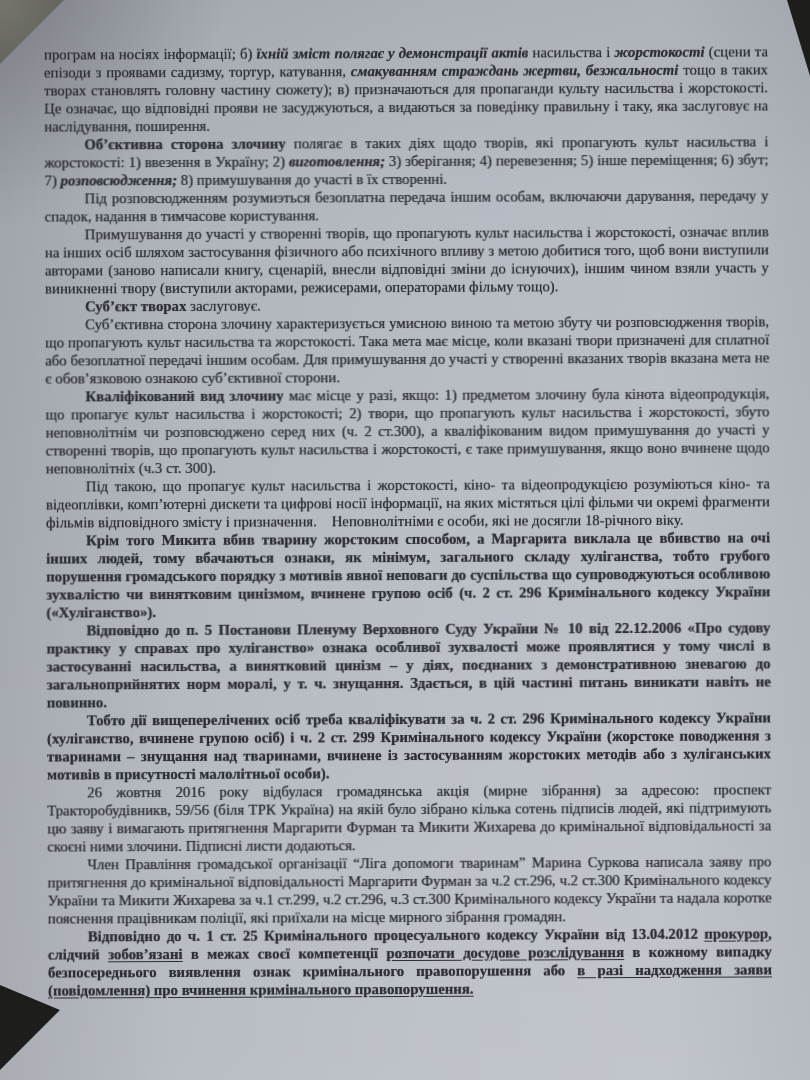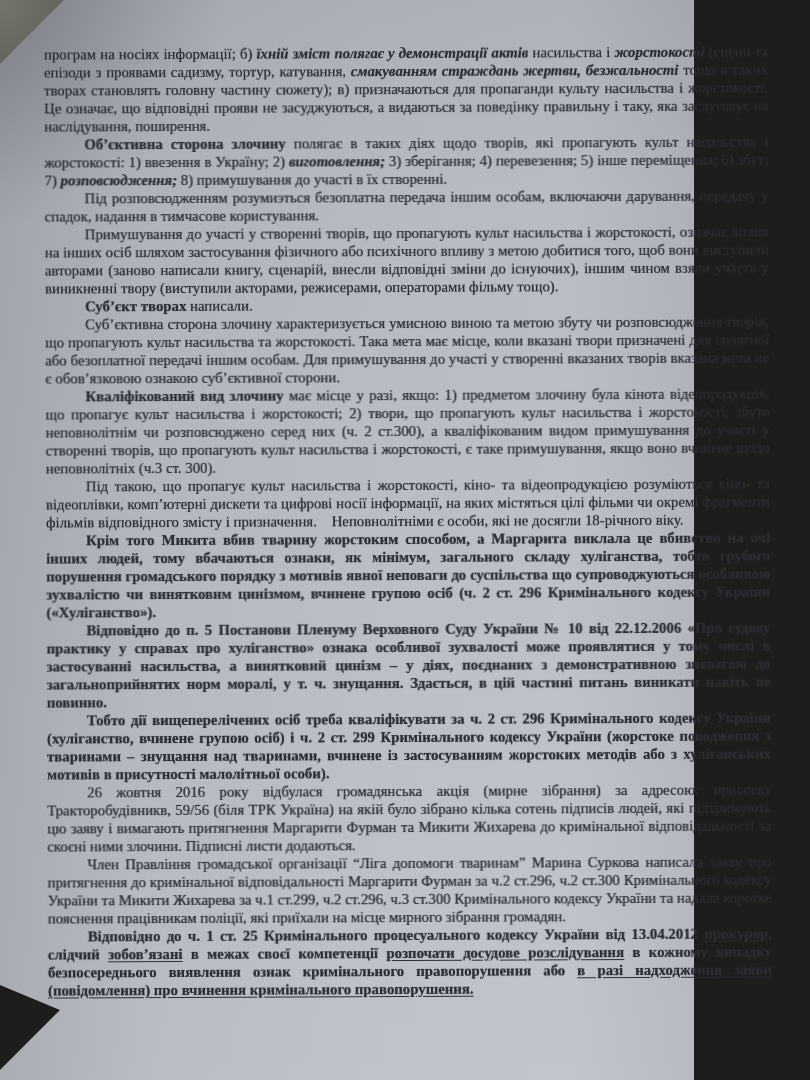--- a/index.html
+++ b/index.html
@@ -1,21 +1,21 @@
 <!DOCTYPE html>
 <html lang="uk" style="--paper: #b5b9c1; --backdrop: #3a3a36; --ink: #2c2d35;"><head>
 <meta charset="utf-8">
 <style>
   html,body{margin:0;padding:0;}
   body{
     width:810px;height:1080px;overflow:hidden;
     background:radial-gradient(300px 300px at 0 0, #75756e 0%, #5a5a54 35%, #33332f 70%, #1d1d1b 100%);
     font-family:"Liberation Serif","DejaVu Serif",serif;
   }
-  .photo{position:relative;width:694px;height:1080px;}
+  .photo{position:relative;width:810px;height:1080px;}
   .paper{
     position:absolute;inset:0;
     background-color:var(--paper,#b5b9c1);
     background-image:
       radial-gradient(420px 420px at -40px -40px, rgba(25,25,30,0.28), rgba(25,25,30,0.0) 65%),
       linear-gradient(90deg, rgba(0,0,0,0.10) 0%, rgba(0,0,0,0.02) 22%, rgba(255,255,255,0.04) 55%, rgba(255,255,255,0.07) 82%, rgba(0,0,0,0.03) 100%),
       linear-gradient(180deg, rgba(0,0,0,0.07) 0%, rgba(0,0,0,0.01) 18%, rgba(255,255,255,0.05) 60%, rgba(255,255,255,0.11) 100%);
     clip-path:polygon(64px 0, 787px 0, 810px 76px, 810px 1080px, 0 1080px, 0 1070px, 60px 1010px, 0 985px, 0 64px);
   }
   .doc-text{
@@ -36,21 +36,21 @@
 </head>
 <body>
 
 <div class="photo">
   <div class="paper"></div>
   <div class="doc-text">
       <p class="para"><span>програм на носіях інформації; б) </span><span class="b i">їхній зміст полягає у демонстрації актів </span><span>насильства і </span><span class="b i">жорстокості </span><span>(сцени та епізоди з проявами садизму, тортур, катування, </span><span class="b i">смакуванням страждань жертви, безжальності </span><span>тощо в таких творах становлять головну частину сюжету); в) призначаються для пропаганди культу насильства і жорстокості. Це означає, що відповідні прояви не засуджуються, а видаються за поведінку правильну і таку, яка заслуговує на наслідування, поширення.</span></p>
       <p class="para indent"><span class="b">Об’єктивна сторона злочину </span><span>полягає в таких діях щодо творів, які пропагують культ насильства і жорстокості: 1) ввезення в Україну; 2) </span><span class="b i">виготовлення; </span><span>3) зберігання; 4) перевезення; 5) інше переміщення; 6) збут; 7) </span><span class="b i">розповсюдження; </span><span>8) примушування до участі в їх створенні.</span></p>
       <p class="para indent"><span>Під розповсюдженням розумиэться безоплатна передача іншим особам, включаючи дарування, передачу у спадок, надання в тимчасове користування.</span></p>
       <p class="para indent"><span>Примушування до участі у створенні творів, що пропагують культ насильства і жорстокості, означає вплив на інших осіб шляхом застосування фізичного або психічного впливу з метою добитися того, щоб вони виступили авторами (заново написали книгу, сценарій, внесли відповідні зміни до існуючих), іншим чином взяли участь у виникненні твору (виступили акторами, режисерами, операторами фільму тощо).</span></p>
-      <p class="para indent"><span class="b">Суб’єкт творах </span><span>написали.</span></p>
+      <p class="para indent"><span class="b">Суб’єкт творах </span><span>заслуговує.</span></p>
       <p class="para indent"><span>Суб’єктивна сторона злочину характеризується умисною виною та метою збуту чи розповсюдження творів, що пропагують культ насильства та жорстокості. Така мета має місце, коли вказані твори призначені для сплатної або безоплатної передачі іншим особам. Для примушування до участі у створенні вказаних творів вказана мета не є обов’язковою ознакою суб’єктивної сторони.</span></p>
       <p class="para indent"><span class="b">Кваліфікований вид злочину </span><span>має місце у разі, якщо: 1) предметом злочину була кінота відеопродукція, що пропагує культ насильства і жорстокості; 2) твори, що пропагують культ насильства і жорстокості, збуто неповнолітнім чи розповсюджено серед них (ч. 2 ст.300), а кваліфікованим видом примушування до участі у створенні творів, що пропагують культ насильства і жорстокості, є таке примушування, якщо воно вчинене щодо неповнолітніх (ч.3 ст. 300).</span></p>
       <p class="para indent"><span>Під такою, що пропагує культ насильства і жорстокості, кіно- та відеопродукцією розуміються кіно- та відеоплівки, комп’ютерні дискети та цифрові носії інформації, на яких містяться цілі фільми чи окремі фрагменти фільмів відповідного змісту і призначення.&nbsp;&nbsp;&nbsp; Неповнолітніми є особи, які не досягли 18-річного віку.</span></p>
       <p class="para indent"><span class="b">Крім того Микита вбив тварину жорстоким способом, а Маргарита виклала це вбивство на очі інших людей, тому вбачаються ознаки, як мінімум, загального складу хуліганства, тобто грубого порушення громадського порядку з мотивів явної неповаги до суспільства що супроводжуються особливою зухвалістю чи винятковим цинізмом, вчинене групою осіб (ч. 2 ст. 296 Кримінального кодексу України («Хуліганство»).</span></p>
       <p class="para indent"><span class="b">Відповідно до п. 5 Постанови Пленуму Верховного Суду України № 10 від 22.12.2006 «Про судову практику у справах про хуліганство» ознака особливої зухвалості може проявлятися у тому числі в застосуванні насильства, а винятковий цинізм – у діях, поєднаних з демонстративною зневагою до загальноприйнятих норм моралі, у т. ч. знущання. Здається, в цій частині питань виникати навіть не повинно.</span></p>
       <p class="para indent"><span class="b">Тобто дії вищеперелічених осіб треба кваліфікувати за ч. 2 ст. 296 Кримінального кодексу України (хуліганство, вчинене групою осіб) і ч. 2 ст. 299 Кримінального кодексу України (жорстоке поводження з тваринами – знущання над тваринами, вчинене із застосуванням жорстоких методів або з хуліганських мотивів в присутності малолітньої особи).</span></p>
       <p class="para indent"><span>26 жовтня 2016 року відбулася громадянська акція (мирне зібрання) за адресою: проспект Тракторобудівникв, 59/56 (біля ТРК Україна) на якій було зібрано кілька сотень підписів людей, які підтримують цю заяву і вимагають притягнення Маргарити Фурман та Микити Жихарева до кримінальної відповідальності за скоєні ними злочини. Підписні листи додаються.</span></p>
       <p class="para indent"><span>Член Правління громадської організації “Ліга допомоги тваринам” Марина Суркова написала заяву про притягнення до кримінальної відповідальності Маргарити Фурман за ч.2 ст.296, ч.2 ст.300 Кримінального кодексу України та Микити Жихарева за ч.1 ст.299, ч.2 ст.296, ч.3 ст.300 Кримінального кодексу України та надала коротке пояснення працівникам поліції, які приїхали на місце мирного зібрання громадян.</span></p>
       <p class="para indent"><span class="b">Відповідно до ч. 1 ст. 25 Кримінального процесуального кодексу України від 13.04.2012 </span><span class="b u">прокурор</span><span class="b">, слідчий </span><span class="b u">зобов’язані</span><span class="b"> в межах своєї компетенції </span><span class="b u">розпочати досудове розслідування</span><span class="b"> в кожному випадку безпосереднього виявлення ознак кримінального правопорушення або </span><span class="b u">в разі надходження заяви (повідомлення) про вчинення кримінального правопорушення.</span></p>
     </div>

